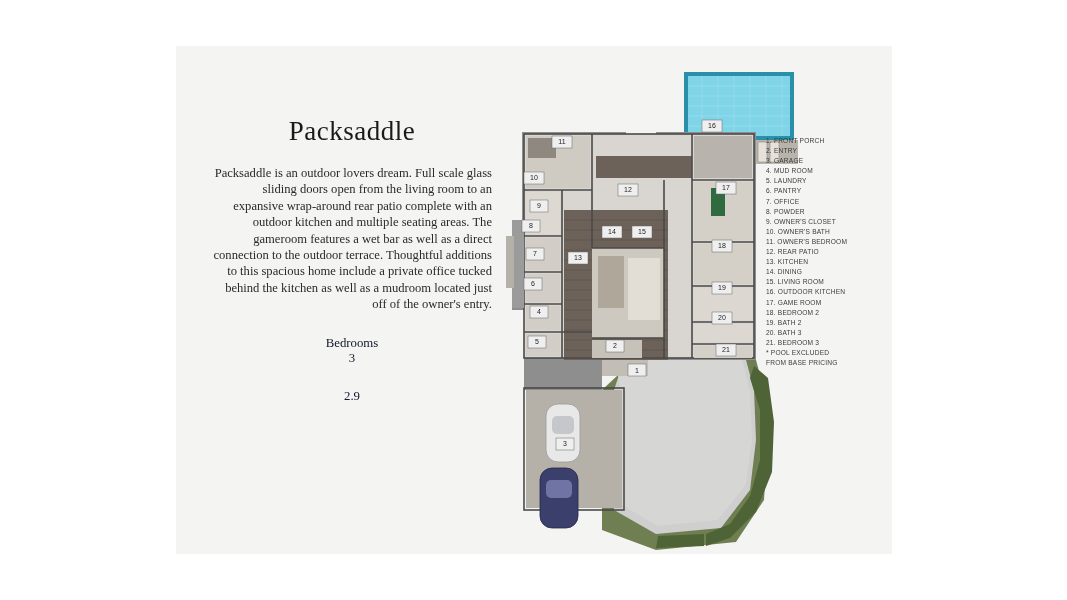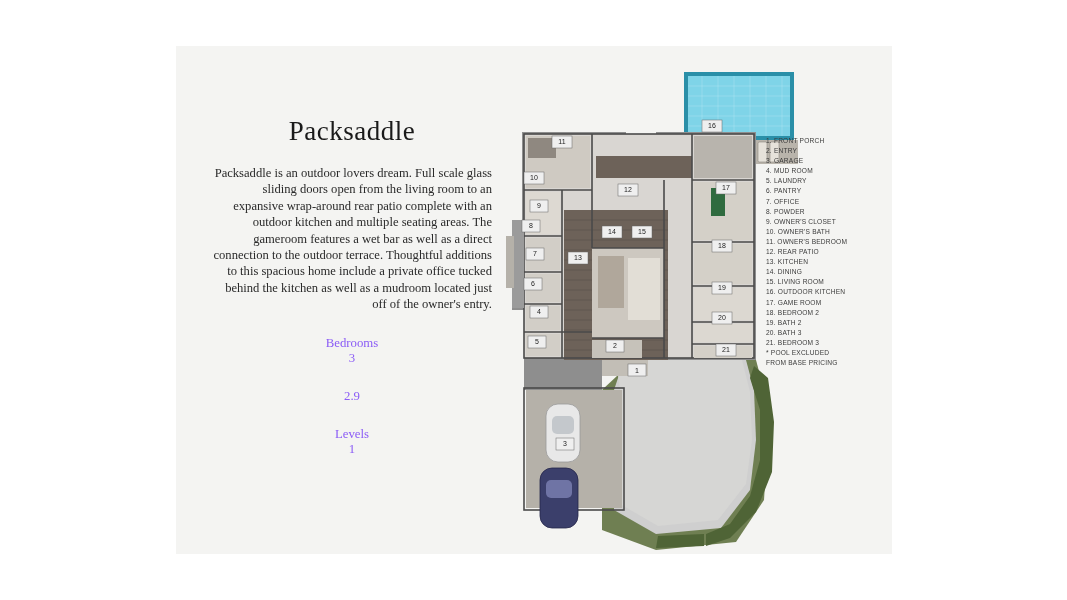--- a/index.html
+++ b/index.html
@@ -49,21 +49,21 @@
     line-height: 16.4px;
     margin: 0 18px;
     color: #2a2a2a;
     text-align: right;
   }
   .stat {
     margin-top: 23px;
     font-family: "Liberation Serif", serif;
     font-size: 12.8px;
     line-height: 15px;
-    color: #8b5cf6;
+    color: #0f172a;
   }
   .stat .k { display:block; }
   .stat .v { display:block; }
 
   
   .plan {
     position: absolute;
     left: 330px;
     top: 14px;
     width: 386px;
@@ -102,24 +102,20 @@
     <div class="info">
       <h1 class="title">Packsaddle</h1>
       <p class="desc">Packsaddle is an outdoor lovers dream. Full scale glass sliding doors open from the living room to an expansive wrap-around rear patio complete with an outdoor kitchen and multiple seating areas. The gameroom features a wet bar as well as a direct connection to the outdoor terrace. Thoughtful additions to this spacious home include a private office tucked behind the kitchen as well as a mudroom located just off of the owner's entry.</p>
 
       <div class="stat">
         <span class="k">Bedrooms</span>
         <span class="v">3</span>
       </div>
       <div class="stat">
         <span class="v">2.9</span>
-      </div>
-      <div class="stat">
-        <span class="k">Levels</span>
-        <span class="v">1</span>
       </div>
     </div>
 
     <div class="plan">
       <svg width="386" height="494" viewBox="0 0 386 494" xmlns="http://www.w3.org/2000/svg">
 
         <path d="M128 300 L250 300 L258 330 L262 380 L258 440 L230 482 L150 490 L96 470 L96 330 Z" fill="#6f7f52"></path>
 
         <path d="M118 300 L240 300 L248 330 L250 380 L244 430 L215 468 L150 474 L108 450 L108 330 Z" fill="#cfcfcf"></path>
         <path d="M110 300 L236 300 L244 332 L246 380 L240 424 L212 460 L152 466 L114 444 L114 330 Z" fill="#d6d6d4"></path>

